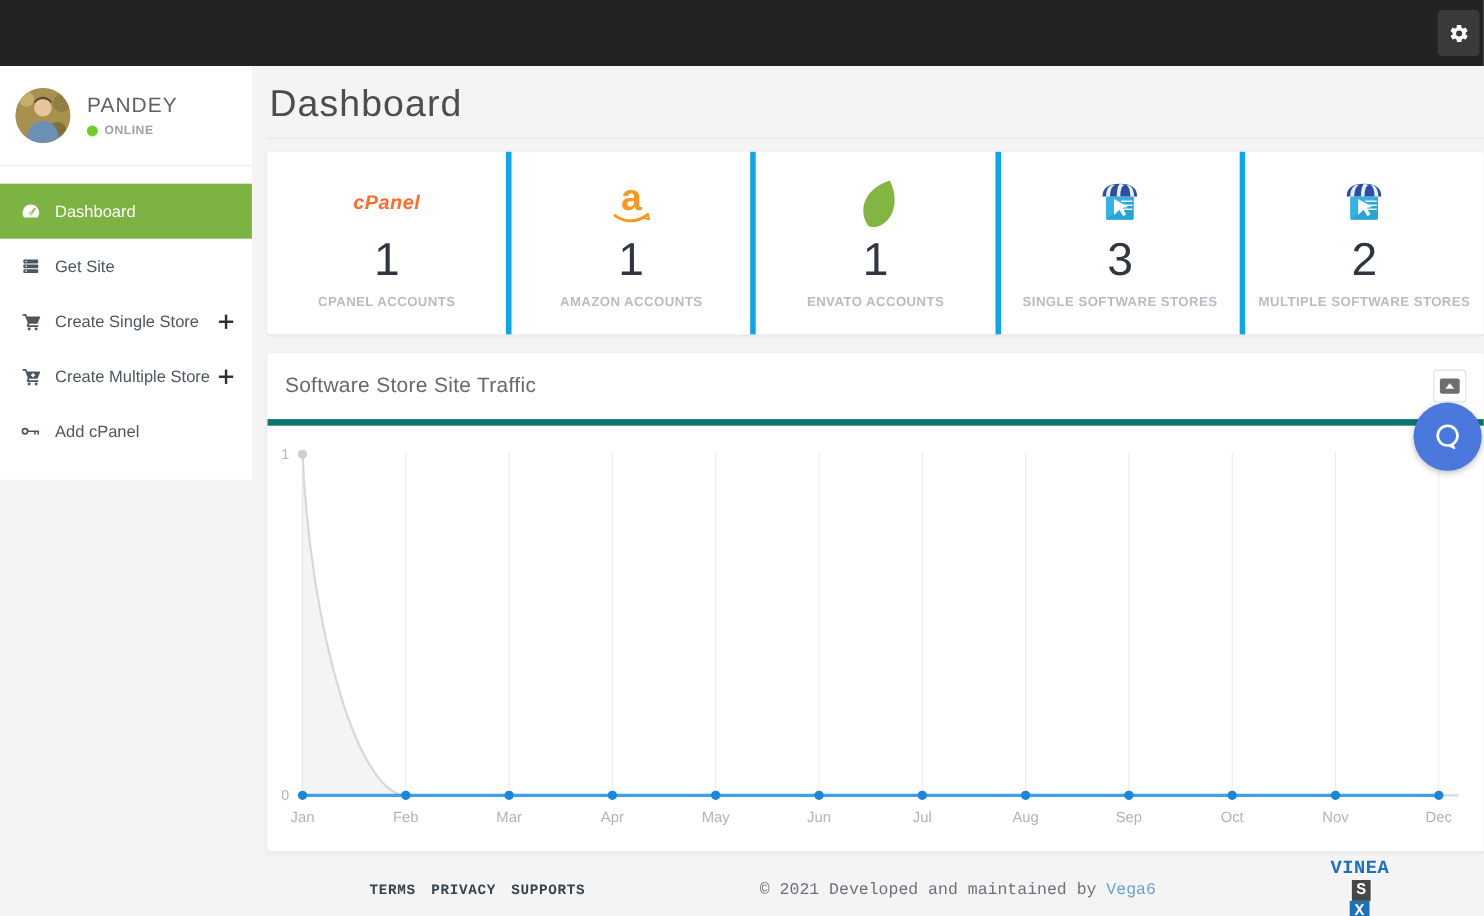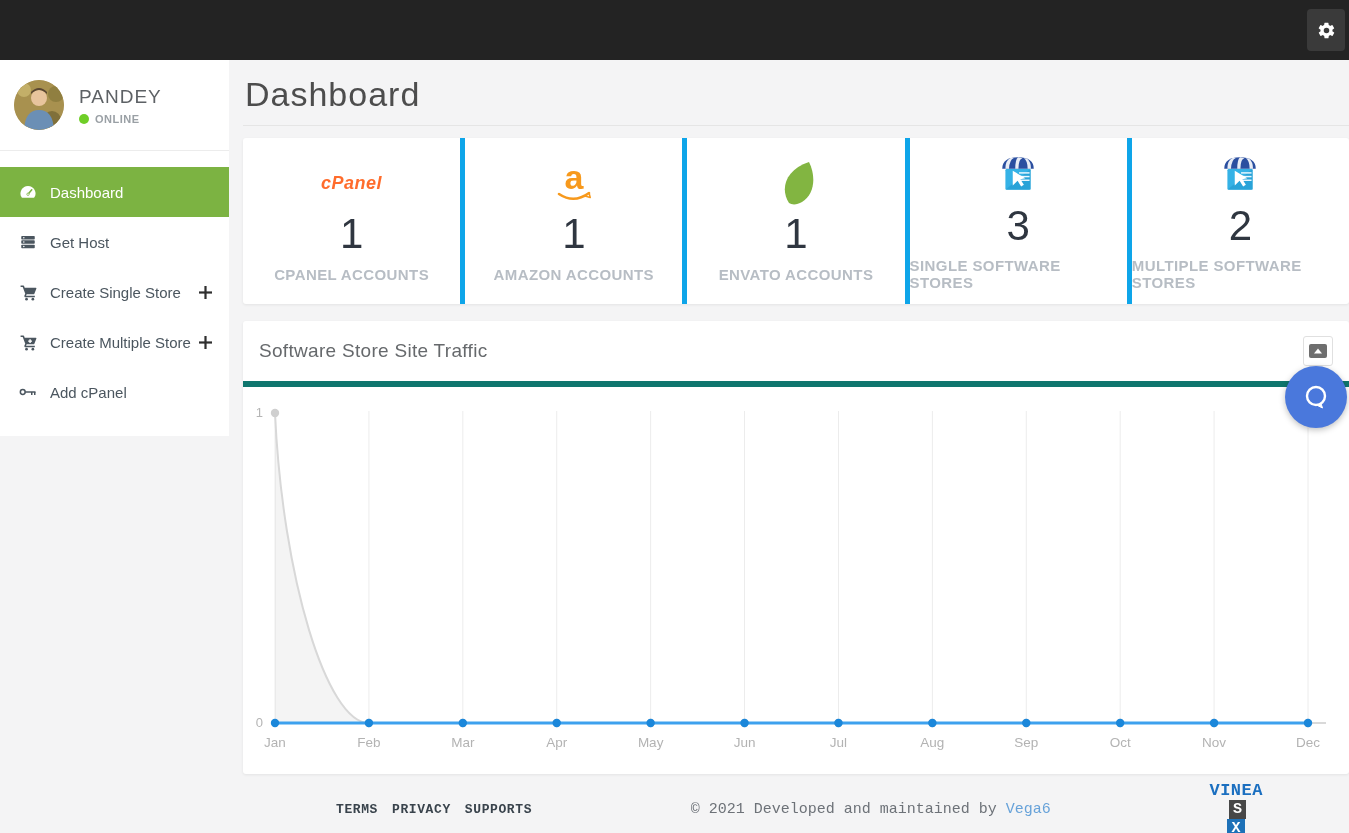--- a/index.html
+++ b/index.html
@@ -40,21 +40,21 @@
   .stats-card {
     margin-top:12px; background:#fff; border-radius:3px;
     box-shadow:0 1px 3px rgba(0,0,0,.07);
     display:flex; height:166px;
   }
   .stat { flex:1; display:flex; flex-direction:column; align-items:center; justify-content:center; border-right:5px solid #0ea5e9; }
   .stat:last-child { border-right:none; }
   .stat-icon { height:48px; display:flex; align-items:center; justify-content:center; }
   .cpanel-logo { color:#ff6c2c; font-style:italic; font-weight:bold; font-size:18px; letter-spacing:.5px; }
   .stat-value { font-size:42px; font-weight:300; color:#2f3640; margin-top:4px; line-height:1.1; }
-  .stat-label { font-size:15px; font-weight:bold; color:#b7bdc4; letter-spacing:.4px; margin-top:8px; }
+  .stat-label { font-size:12px; font-weight:bold; color:#b7bdc4; letter-spacing:.4px; margin-top:8px; }
   .chart-card {
     margin-top:17px; background:#fff; border-radius:3px;
     box-shadow:0 1px 3px rgba(0,0,0,.07); height:453px; overflow:hidden;
   }
   .chart-header { display:flex; align-items:center; justify-content:space-between; padding:15px 16px; border-bottom:6px solid #0f766e; }
   .chart-title { font-size:19px; font-weight:300; color:#66696c; letter-spacing:.3px; }
   .chart-menu-btn { width:30px; height:30px; background:#fff; border:1px solid #e0e0e0; border-radius:3px; display:flex; align-items:center; justify-content:center; cursor:pointer; }
   .chart-body { padding-top:14px; }
   
   .footer { height:58px; display:flex; align-items:center; justify-content:space-between; padding:12px 86px 0 336px;font-family:Liberation Mono, monospace; }
@@ -135,21 +135,21 @@
           <span class="nav-icon">
             <svg width="18" height="18" viewBox="0 0 24 24" fill="currentColor">
                 <rect x="3" y="4" width="18" height="4.6" rx="1"></rect>
                 <rect x="3" y="9.8" width="18" height="4.6" rx="1"></rect>
                 <rect x="3" y="15.6" width="18" height="4.6" rx="1"></rect>
                 <circle cx="6.4" cy="6.3" r="1" fill="var(--item-bg)"></circle>
                 <circle cx="6.4" cy="12.1" r="1" fill="var(--item-bg)"></circle>
                 <circle cx="6.4" cy="17.9" r="1" fill="var(--item-bg)"></circle>
               </svg>
           </span>
-          <span>Get Host</span>
+          <span>Get Site</span>
         </div>
 
         <div class="nav-item">
           <span class="nav-icon">
             <svg width="19" height="19" viewBox="0 0 24 24" fill="currentColor">
                 <path d="M7.2 6 6.3 3.6A1 1 0 0 0 5.4 3H2v2h2.7l3.2 8.5-.9 2A1.6 1.6 0 0 0 8.5 18H20v-2H8.9l.8-1.8h8.8c.4 0 .8-.3.9-.7l2.5-6.2A.9.9 0 0 0 21 6H7.2z"></path>
                 <circle cx="9.5" cy="20.4" r="1.7"></circle>
                 <circle cx="17.5" cy="20.4" r="1.7"></circle>
               </svg>
           </span>

